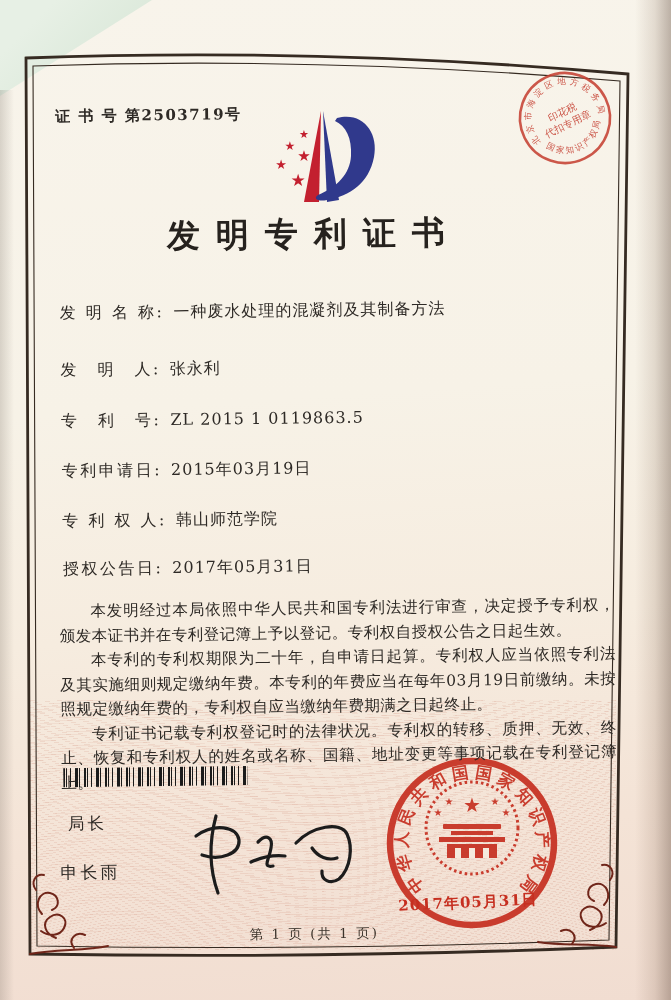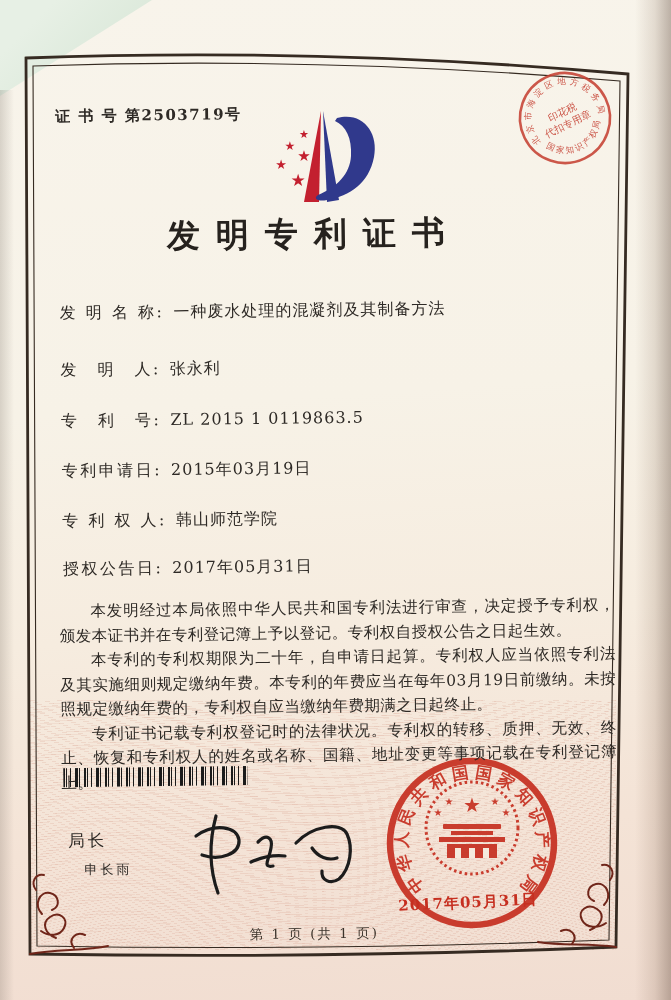--- a/index.html
+++ b/index.html
@@ -44,22 +44,22 @@
   .paras p{margin:0;font-size:15.5px;line-height:24.5px;text-align:justify;text-indent:2em;letter-spacing:.5px;}
   .barcode{
     left:60px;top:765px;width:184px;height:19px;
     background:repeating-linear-gradient(90deg,
       #1b1b1b 0 2px,transparent 2px 3px,
       #1b1b1b 3px 4px,transparent 4px 7px,
       #1b1b1b 7px 8px,transparent 8px 12px,
       #1b1b1b 12px 15px,transparent 15px 16px,
       #1b1b1b 16px 17px,transparent 17px 21px);
   }
-  .issuer-title{left:64px;top:827px;font-size:16.5px;letter-spacing:3px;}
-  .issuer-name{left:80px;top:858px;font-size:13px;letter-spacing:3px;}
+  .issuer-title{left:64px;top:810px;font-size:16.5px;letter-spacing:3px;}
+  .issuer-name{left:56px;top:858px;font-size:17px;letter-spacing:3px;}
   .seal-date{left:378px;top:895px;width:170px;text-align:center;font-size:15px;color:var(--seal-red,#c62f20);
              letter-spacing:1px;transform:rotate(-2deg);font-weight:600;}
   .page-footer{left:28px;top:925px;width:562px;text-align:center;font-size:13.5px;letter-spacing:2px;color:#3b332b;}
   svg text{font-family:"DejaVu Serif","Liberation Serif",serif;}
   .seal-ink{fill:var(--seal-red,#c62f20);}
   .seal-stroke{stroke:var(--seal-red,#c62f20);fill:none;}
   .stamp-ink{fill:var(--stamp-red,#c64234);}
   .stamp-stroke{stroke:var(--stamp-red,#c64234);fill:none;}
   .overlay{position:absolute;left:0;top:0;pointer-events:none;}
 </style>

